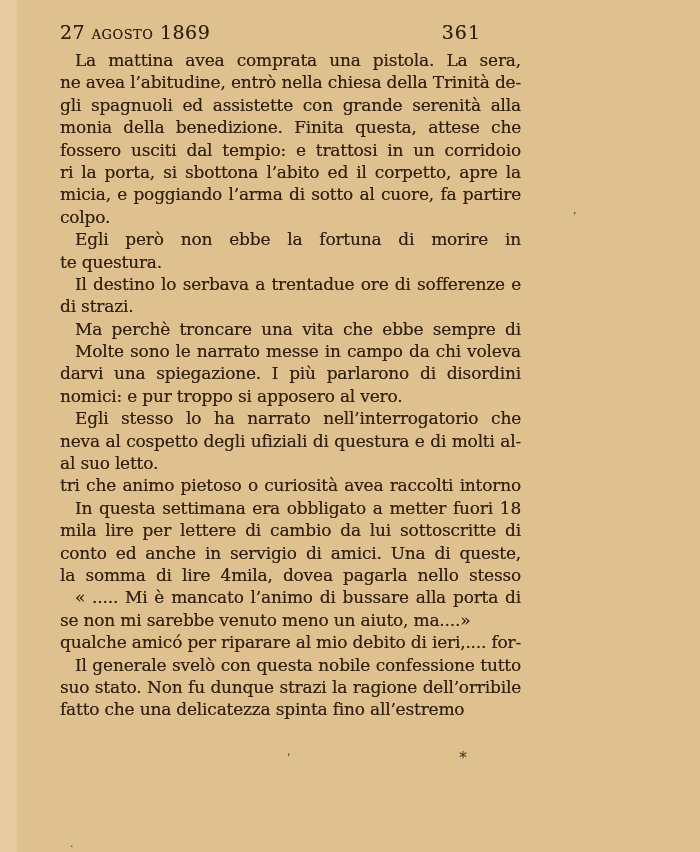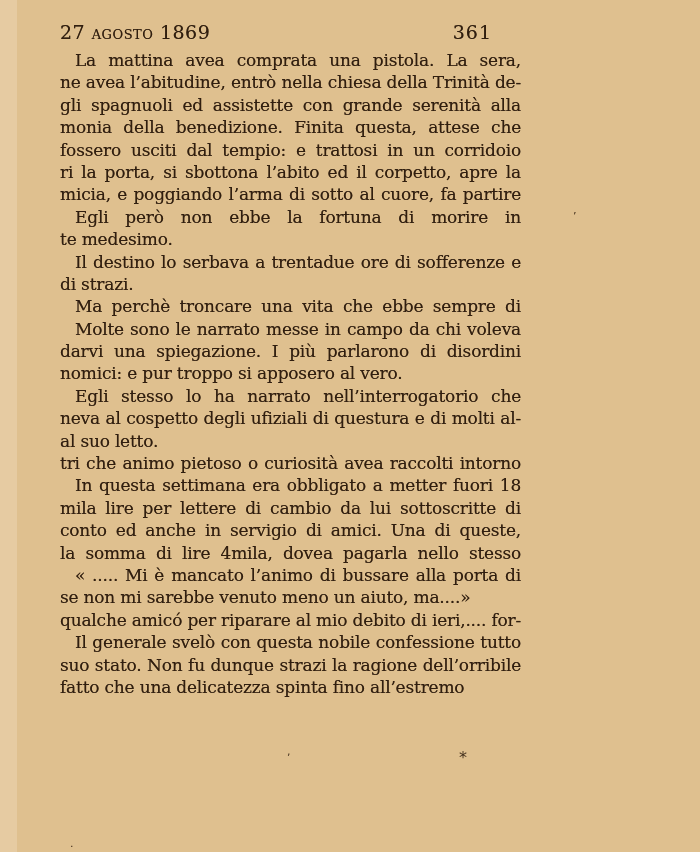--- a/index.html
+++ b/index.html
@@ -24,21 +24,21 @@
     position:absolute;left:60px;top:21px;width:461px;height:22px;
     font-size:19px;
     text-shadow:0 0 .5px rgba(48,30,15,.65);
   }
   .running-date{
     position:absolute;left:0;width:100%;text-align:left;
     font-variant:small-caps;
     letter-spacing:.5px;
   }
   .page-number{
-    position:absolute;right:29px;top:0;
+    position:absolute;right:40px;top:0;
     letter-spacing:1px;
   }
   .textblock{
     position:absolute;left:60px;top:49px;width:461px;
   }
   .line{
     font-size:17px;
     letter-spacing:-.2px;
     line-height:22.4px;height:22.4px;
     white-space:normal;overflow:hidden;
@@ -70,22 +70,23 @@
   </div>
 
   <div class="textblock" id="textblock">
       <div class="line j i">La mattina avea comprata una pistola. La sera, come</div>
       <div class="line j">ne avea l’abitudine, entrò nella chiesa della Trinità de-</div>
       <div class="line j">gli spagnuoli ed assistette con grande serenità alla ceri-</div>
       <div class="line j">monia della benedizione. Finita questa, attese che tutti</div>
       <div class="line j">fossero usciti dal tempio: e trattosi in un corridoio fuo-</div>
       <div class="line j">ri la porta, si sbottona l’abito ed il corpetto, apre la ca-</div>
       <div class="line j">micia, e poggiando l’arma di sotto al cuore, fa partire il</div>
+      <div class="line">colpo.</div>
       <div class="line j i">Egli però non ebbe la fortuna di morire in quell’istan-</div>
-      <div class="line">te medesimo.</div>
+      <div class="line">te questura.</div>
       <div class="line j i">Il destino lo serbava a trentadue ore di sofferenze e</div>
       <div class="line">di strazi.</div>
       <div class="line j i">Ma perchè troncare una vita che ebbe sempre di gui-</div>
       <div class="line j i">Molte sono le narrato messe in campo da chi voleva</div>
       <div class="line j">darvi una spiegazione. I più parlarono di disordini eco-</div>
       <div class="line">nomici: e pur troppo si apposero al vero.</div>
       <div class="line j i">Egli stesso lo ha narrato nell’interrogatorio che soste-</div>
       <div class="line j">neva al cospetto degli ufiziali di questura e di molti al-</div>
       <div class="line">al suo letto.</div>
       <div class="line j">tri che animo pietoso o curiosità avea raccolti intorno</div>

